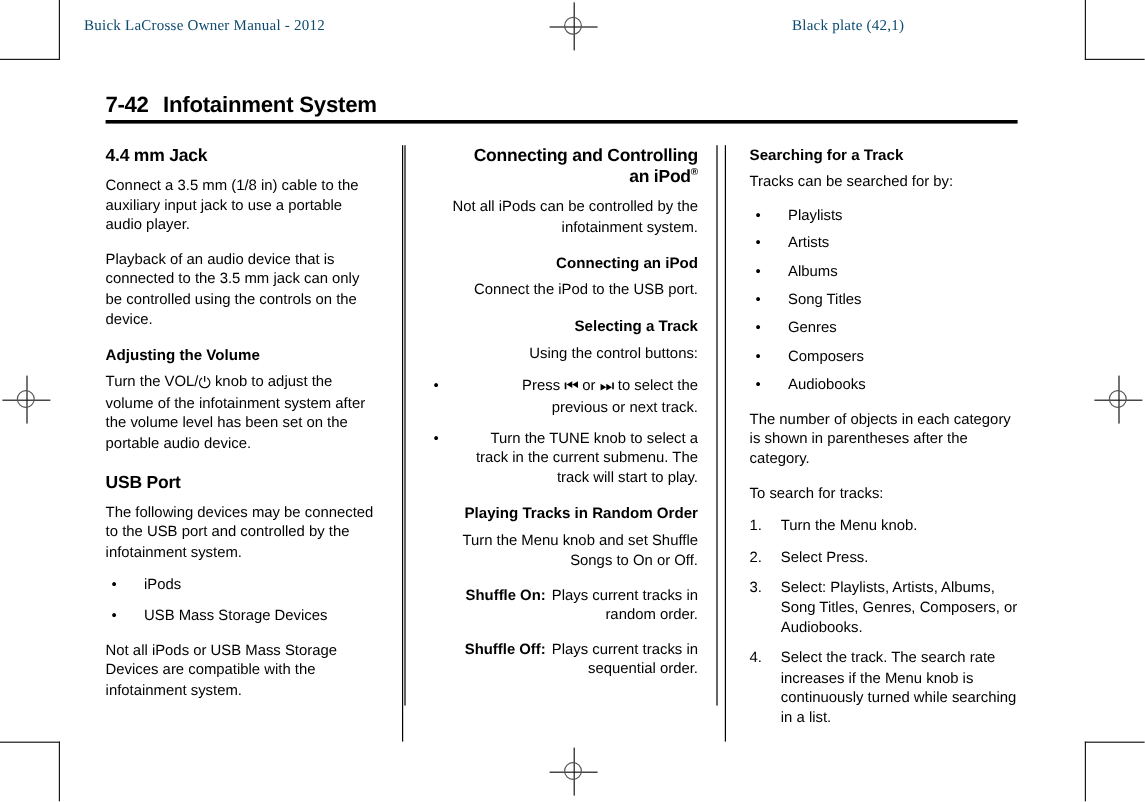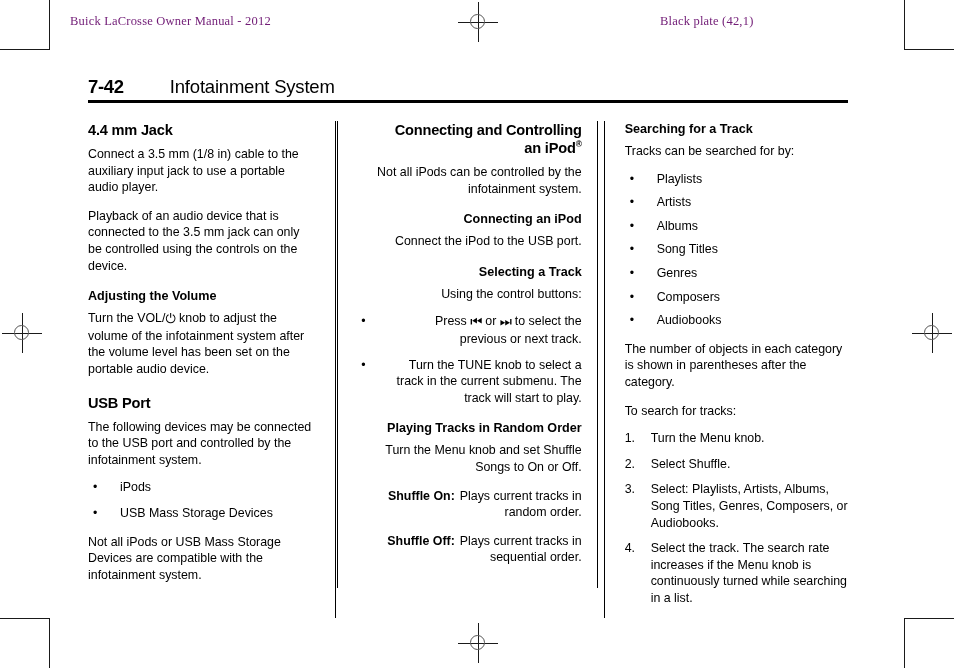--- a/index.html
+++ b/index.html
@@ -46,21 +46,21 @@
     width: 1px; height: 40px;
     background: #1a1a1a;
   }
 
   
   .pg-header {
     position: absolute;
     top: 14px;
     font-family: "Liberation Serif", serif;
     font-size: 12.5px;
-    color: #701a75;
+    color: #0c4a6e;
     letter-spacing: .2px;
     white-space: nowrap;
   }
   .pg-header.left  { left: 70px; }
   .pg-header.right { left: 660px; }
 
   
   .title-row {
     position: absolute;
     left: 88px;
@@ -69,22 +69,22 @@
     display: flex;
     align-items: baseline;
   }
   .title-num {
     font-size: 18.5px;
     font-weight: bold;
     letter-spacing: -0.3px;
   }
   .title-text {
     font-size: 18.5px;
-    font-weight: normal;
-    margin-left: 46px;
+    font-weight: bold;
+    margin-left: 12px;
     letter-spacing: -0.2px;
     text-align: right;
   }
   .title-rule {
     position: absolute;
     left: 88px;
     top: 100px;
     width: 760px;
     height: 3px;
     background: #000;
@@ -289,19 +289,19 @@
       <li><span class="dot">•</span><span>Genres</span></li>
       <li><span class="dot">•</span><span>Composers</span></li>
       <li><span class="dot">•</span><span>Audiobooks</span></li>
     </ul>
 
     <p class="body" style="margin-top:12px;">The number of objects in each category is shown in parentheses after the category.</p>
     <p class="body tight">To search for tracks:</p>
 
     <ol class="steps">
       <li><span class="num">1.</span><span>Turn the Menu knob.</span></li>
-      <li><span class="num">2.</span><span>Select Shuffle.</span></li>
+      <li><span class="num">2.</span><span>Select Press.</span></li>
       <li><span class="num">3.</span><span>Select: Playlists, Artists, Albums, Song Titles, Genres, Composers, or Audiobooks.</span></li>
       <li><span class="num">4.</span><span>Select the track. The search rate increases if the Menu knob is continuously turned while searching in a list.</span></li>
     </ol>
   </div>
 
 </div>
 
 </body></html>

